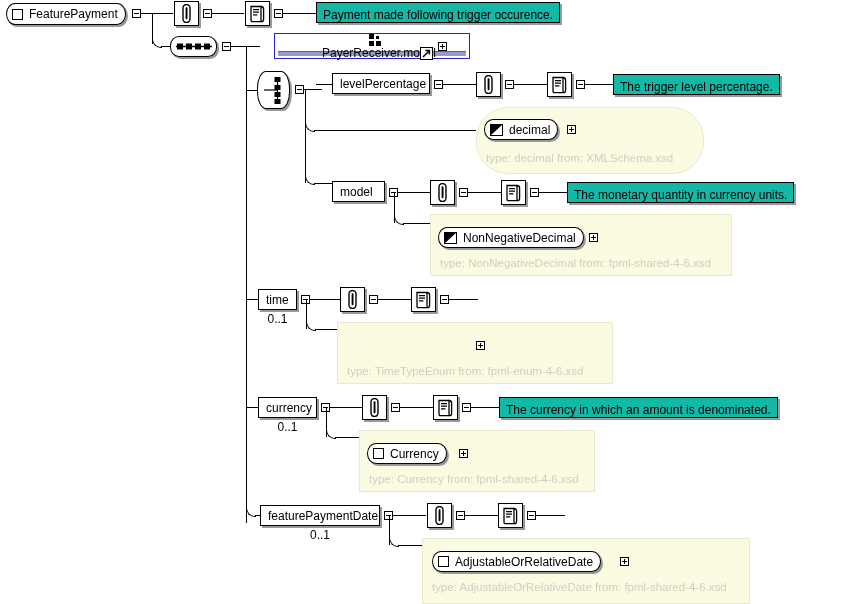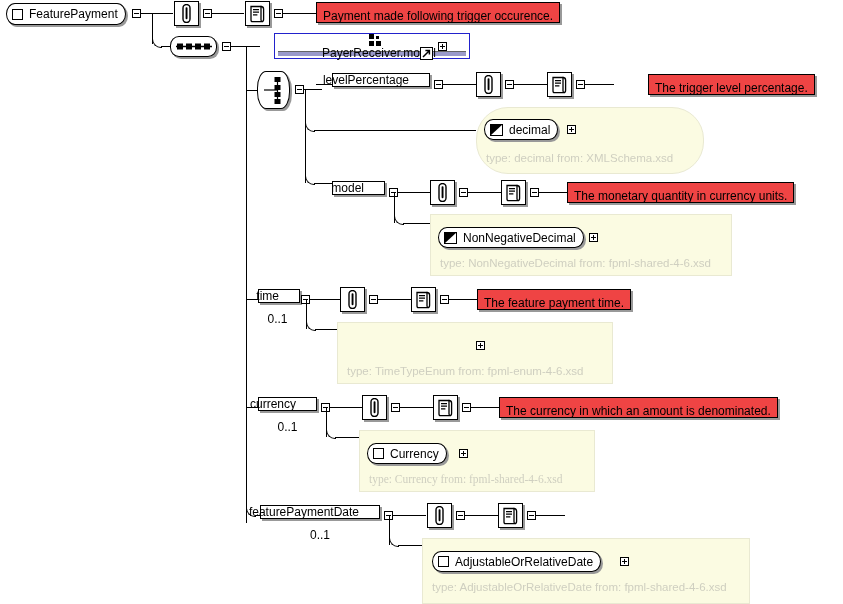--- a/index.html
+++ b/index.html
@@ -57,39 +57,39 @@
   }
   .node-el .lbl { margin-left: 6px; }
 
   
   .node-rect {
     position: absolute;
     box-sizing: border-box;
     background: #ffffff;
     border: 1px solid #000000;
     box-shadow: 2px 2px 0 0 #999999;
-    height: 14px;
+    height: 21px;
     display: flex;
     align-items: center;
-    justify-content: flex-end;
-    padding: 0 20px;
+    justify-content: flex-start;
+    padding: 0 7px;
     white-space: nowrap;
   }
 
   
   .node-doc {
     position: absolute;
     box-sizing: border-box;
-    background: #ef4444;
+    background: #14b8a6;
     border: 1px solid #000000;
     box-shadow: 2px 2px 0 0 #999999;
     height: 21px;
     display: flex;
-    align-items: flex-start;
-    padding: 6px 6px;
+    align-items: flex-end;
+    padding: 0 6px;
     white-space: nowrap;
   }
 
   
   .node-group {
     position: absolute;
     box-sizing: border-box;
     background: #ffffff;
     border: 1px solid #2222cc;
     height: 26px;
@@ -359,21 +359,21 @@
       <svg width="17" height="18" viewBox="0 0 17 18">
         <path d="M2 1.5 H12 L12 15 Q12 16.6 13.6 16.6 H3.4 Q2 16.6 2 15 Z" fill="#fff" stroke="#000" stroke-width="1.3"></path>
         <path d="M11.6 1.5 Q14.6 1.5 14.6 4 L14.6 14.2 Q14.6 16.6 13 16.6" fill="none" stroke="#000" stroke-width="1.3"></path>
         <path d="M4 4.6 H10 M4 7.2 H10 M4 9.8 H8.4" stroke="#000" stroke-width="1.2"></path>
       </svg>
     </span>
   </div>
   <span class="toggle" style="left:576px; top:80px;"></span>
   <div class="ln h" style="left:585px; top:84px; width:29px;"></div>
 
-  <div class="node-doc" style="left:648px; top:74px;">
+  <div class="node-doc" style="left:613px; top:74px;">
     <span>The trigger level percentage.</span>
   </div>
 
   <div class="elbow" style="left:305px; top:122px;"></div>
   <div class="ln h" style="left:314px; top:130px; width:162px;"></div>
   <div class="type-panel" style="left:476px; top:107px; width:228px; height:67px;border-radius:32px;">
     <div class="type-caption" style="left:9px; top:44px;">type: decimal from: XMLSchema.xsd</div>
   </div>
   <div class="node-el" style="left:484px; top:119px;">
     <span class="pencil-icon"></span>
@@ -452,23 +452,20 @@
       <svg width="17" height="18" viewBox="0 0 17 18">
         <path d="M2 1.5 H12 L12 15 Q12 16.6 13.6 16.6 H3.4 Q2 16.6 2 15 Z" fill="#fff" stroke="#000" stroke-width="1.3"></path>
         <path d="M11.6 1.5 Q14.6 1.5 14.6 4 L14.6 14.2 Q14.6 16.6 13 16.6" fill="none" stroke="#000" stroke-width="1.3"></path>
         <path d="M4 4.6 H10 M4 7.2 H10 M4 9.8 H8.4" stroke="#000" stroke-width="1.2"></path>
       </svg>
     </span>
   </div>
   <span class="toggle" style="left:440px; top:295px;"></span>
   <div class="ln h" style="left:449px; top:299px; width:29px;"></div>
 
-  <div class="node-doc" style="left:477px; top:289px;">
-    <span>The feature payment time.</span>
-  </div>
 
   <div class="ln v" style="left:306px; top:299px; height:30px;"></div>
   <div class="elbow" style="left:306px; top:321px;"></div>
   <div class="ln h" style="left:315px; top:329px; width:25px;"></div>
   <div class="type-panel" style="left:337px; top:322px; width:276px; height:62px;">
     <div class="type-caption" style="left:9px; top:42px;">type: TimeTypeEnum from: fpml-enum-4-6.xsd</div>
   </div>
   <span class="toggle plus" style="left:476px; top:341px;"></span>
 
   <div class="ln h" style="left:246px; top:407px; width:13px;"></div>
@@ -503,21 +500,21 @@
   <div class="ln h" style="left:471px; top:407px; width:29px;"></div>
 
   <div class="node-doc" style="left:499px; top:397px;">
     <span>The currency in which an amount is denominated.</span>
   </div>
 
   <div class="ln v" style="left:326px; top:407px; height:30px;"></div>
   <div class="elbow" style="left:326px; top:429px;"></div>
   <div class="ln h" style="left:335px; top:437px; width:25px;"></div>
   <div class="type-panel" style="left:359px; top:430px; width:236px; height:62px;">
-    <div class="type-caption" style="left:9px; top:42px;font-family:Liberation Serif, serif;">type: Currency from: fpml-shared-4-6.xsd</div>
+    <div class="type-caption" style="left:9px; top:42px;">type: Currency from: fpml-shared-4-6.xsd</div>
   </div>
   <div class="node-el" style="left:367px; top:443px;">
     <span class="sq-icon"></span>
     <span class="lbl">Currency</span>
   </div>
   <span class="toggle plus" style="left:459px; top:449px;"></span>
 
   <div class="elbow" style="left:246px; top:507px;"></div>
   <div class="ln h" style="left:255px; top:515px; width:6px;"></div>
   <div class="node-rect" style="left:260px; top:505px; width:120px;">

